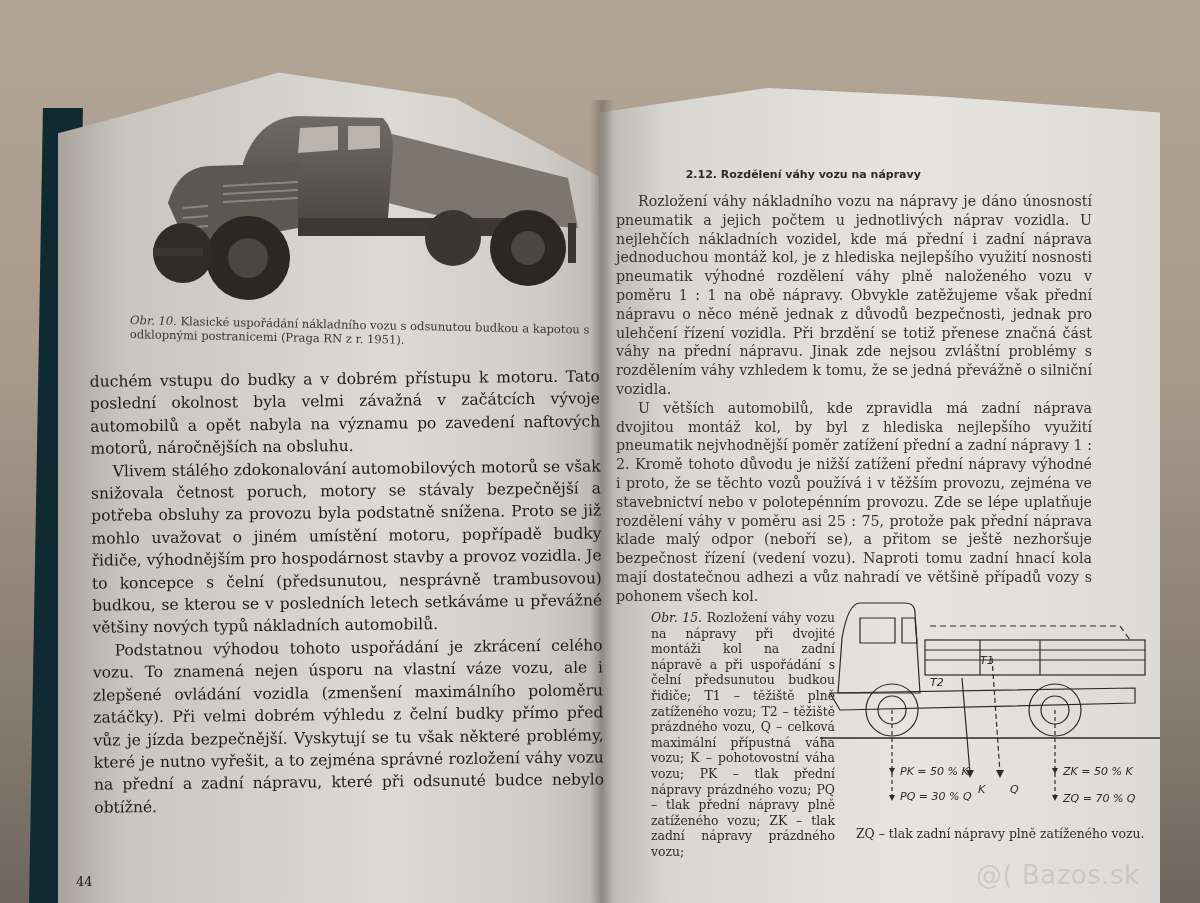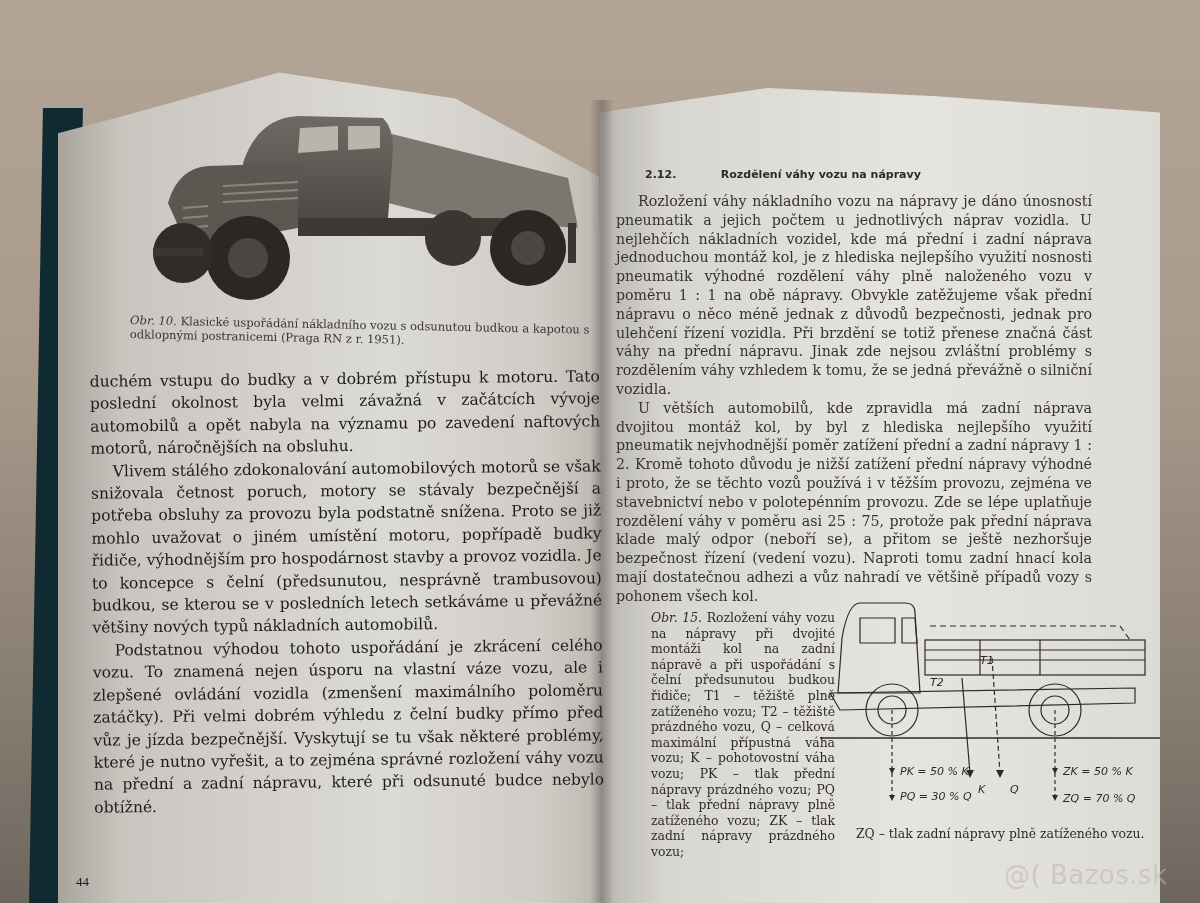--- a/index.html
+++ b/index.html
@@ -43,38 +43,38 @@
     position:absolute; left:92px; top:368px; width:510px;
     font-size:15.5px; line-height:22.4px; text-align:justify;
     transform: rotate(-0.6deg); color:#1f1c19;
   }
   .body-left p, .body-right p { margin:0; }
   .indent { text-indent:22px; }
   .sec-head {
     position:absolute; left:645px; top:168px; width:480px;
     font-family:"DejaVu Sans", sans-serif; font-weight:bold; font-size:11px; color:#2e2a26;
   }
-  .sec-head .num { display:inline-block; width:72px; }
+  .sec-head .num { display:inline-block; width:72px;text-align:right; }
   .body-right {
     position:absolute; left:616px; top:192px; width:476px;
     font-size:14.2px; line-height:18.8px; text-align:justify; color:#37332f;
   }
   .caption-right {
     position:absolute; left:651px; top:610px; width:184px;
     font-size:12.4px; line-height:15.6px; text-align:justify; color:#2e2a26;
   }
   .caption-right .lbl { font-style:italic; }
   .caption-right-tail {
     position:absolute; left:856px; top:826px; width:320px;
     font-size:12.4px; color:#2e2a26;
   }
   .diagram { position:absolute; left:820px; top:598px; width:345px; height:230px; }
   .pagenum { position:absolute; font-size:13px; color:#1a1815; }
   .watermark {
-    position:absolute; left:1004px; top:860px;
+    position:absolute; left:976px; top:860px;
     font-family:"DejaVu Sans", sans-serif; font-size:26px; color:rgba(190,182,170,0.55);
     letter-spacing:0.5px;
   }
   .label-d { font-family:"DejaVu Sans", sans-serif; font-style:italic; font-size:11px; fill:#2e2a26; }
 </style>
 </head>
 <body>
 
 <div class="cover"></div>
 
@@ -122,21 +122,21 @@
   <span class="lbl">Obr. 10.</span>
   <span>Klasické uspořádání nákladního vozu s odsunutou budkou a kapotou s odklopnými postranicemi (Praga RN z r. 1951).</span>
 </div>
 
 <div class="body-left">
   <p>duchém vstupu do budky a v dobrém přístupu k motoru. Tato poslední okolnost byla velmi závažná v začátcích vývoje automobilů a opět nabyla na významu po zavedení naftových motorů, náročnějších na obsluhu.</p>
   <p class="indent">Vlivem stálého zdokonalování automobilových motorů se však snižovala četnost poruch, motory se stávaly bezpečnější a potřeba obsluhy za provozu byla podstatně snížena. Proto se již mohlo uvažovat o jiném umístění motoru, popřípadě budky řidiče, výhodnějším pro hospodárnost stavby a provoz vozidla. Je to koncepce s čelní (předsunutou, nesprávně trambusovou) budkou, se kterou se v posledních letech setkáváme u převážné většiny nových typů nákladních automobilů.</p>
   <p class="indent">Podstatnou výhodou tohoto uspořádání je zkrácení celého vozu. To znamená nejen úsporu na vlastní váze vozu, ale i zlepšené ovládání vozidla (zmenšení maximálního poloměru zatáčky). Při velmi dobrém výhledu z čelní budky přímo před vůz je jízda bezpečnější. Vyskytují se tu však některé problémy, které je nutno vyřešit, a to zejména správné rozložení váhy vozu na přední a zadní nápravu, které při odsunuté budce nebylo obtížné.</p>
 </div>
 
-<div class="pagenum" style="left:76px; top:874px;font-family:Liberation Serif, serif;">44</div>
+<div class="pagenum" style="left:76px; top:874px;">44</div>
 
 <div class="sec-head">
   <span class="num">2.12.</span>
   <span>Rozdělení váhy vozu na nápravy</span>
 </div>
 
 <div class="body-right">
   <p class="indent">Rozložení váhy nákladního vozu na nápravy je dáno únosností pneumatik a jejich počtem u jednotlivých náprav vozidla. U nejlehčích nákladních vozidel, kde má přední i zadní náprava jednoduchou montáž kol, je z hlediska nejlepšího využití nosnosti pneumatik výhodné rozdělení váhy plně naloženého vozu v poměru 1 : 1 na obě nápravy. Obvykle zatěžujeme však přední nápravu o něco méně jednak z důvodů bezpečnosti, jednak pro ulehčení řízení vozidla. Při brzdění se totiž přenese značná část váhy na přední nápravu. Jinak zde nejsou zvláštní problémy s rozdělením váhy vzhledem k tomu, že se jedná převážně o silniční vozidla.</p>
   <p class="indent">U větších automobilů, kde zpravidla má zadní náprava dvojitou montáž kol, by byl z hlediska nejlepšího využití pneumatik nejvhodnější poměr zatížení přední a zadní nápravy 1 : 2. Kromě tohoto důvodu je nižší zatížení přední nápravy výhodné i proto, že se těchto vozů používá i v těžším provozu, zejména ve stavebnictví nebo v polotерénním provozu. Zde se lépe uplatňuje rozdělení váhy v poměru asi 25 : 75, protože pak přední náprava klade malý odpor (neboří se), a přitom se ještě nezhoršuje bezpečnost řízení (vedení vozu). Naproti tomu zadní hnací kola mají dostatečnou adhezi a vůz nahradí ve většině případů vozy s pohonem všech kol.</p>
 </div>

